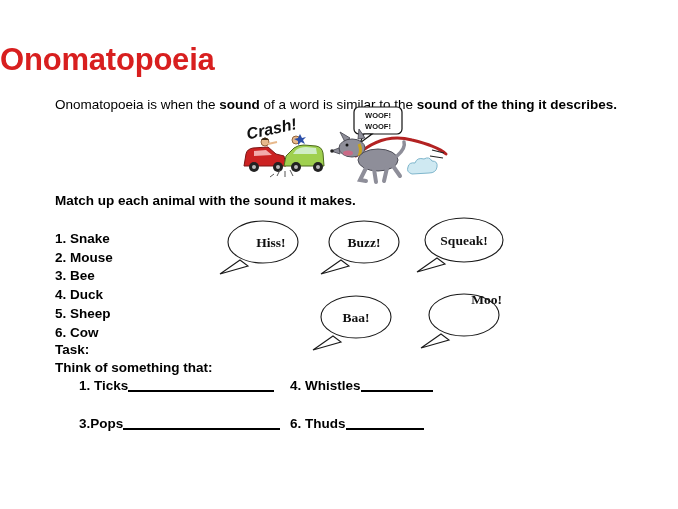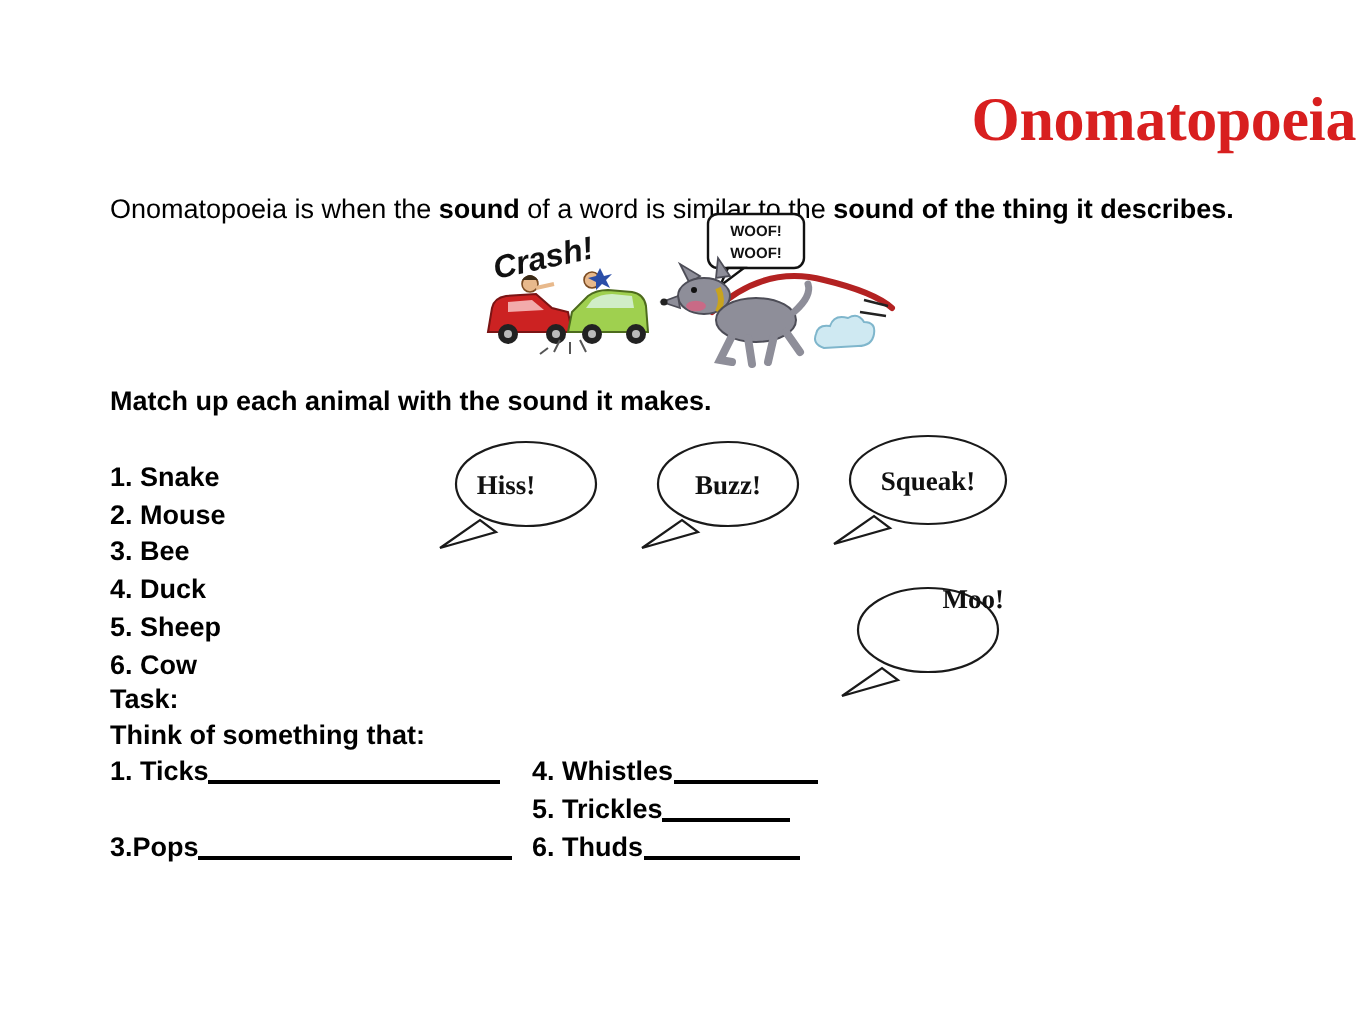--- a/index.html
+++ b/index.html
@@ -16,22 +16,22 @@
     font-family: "Liberation Sans", sans-serif;
     color: #000000;
   }
 
   
   #title {
     position: absolute;
     left: 0;
     top: 42px;
     width: 678px;
-    text-align: right;
-    font-family: Liberation Serif, serif;
+    text-align: left;
+    font-family: Liberation Sans, sans-serif;
     font-size: 31px;
     font-weight: bold;
     color: #d81f1f;
     letter-spacing: -0.2px;
   }
 
   
   #definition {
     position: absolute;
     left: 55px;
@@ -94,20 +94,21 @@
     left: 55px;
     top: 378px;
     width: 420px;
     font-size: 13.5px;
     font-weight: bold;
   }
   #blanks .brow {
     position: relative;
     height: 19px;
     white-space: nowrap;
+    margin-left: 24px;
   }
   #blanks .bcol-left {
     position: absolute;
     left: 0;
     top: 0;
     white-space: nowrap;
   }
   #blanks .bcol-right {
     position: absolute;
     left: 211px;
@@ -237,59 +238,65 @@
     <div class="row">4. Duck</div>
     <div class="row">5. Sheep</div>
     <div class="row">6. Cow</div>
   </div>
 
   <div class="bubble" style="left:214px; top:216px; width:92px; height:72px;">
     <svg width="92" height="72" viewBox="0 0 92 72" xmlns="http://www.w3.org/2000/svg">
       <path d="M6 58 L26 44 L34 50 Z" fill="#ffffff" stroke="#1a1a1a" stroke-width="1.1"></path>
       <ellipse cx="49" cy="26" rx="35" ry="21" fill="#ffffff" stroke="#1a1a1a" stroke-width="1.1"></ellipse>
     </svg>
-    <div class="bubble-text" style="top:19px; left:1px; width:76px;font-family:Liberation Serif, serif;">Hiss!</div>
+    <div class="bubble-text" style="top:19px; left:19px; width:76px;font-family:Liberation Serif, serif;">Hiss!</div>
   </div>
 
   <div class="bubble" style="left:315px; top:216px; width:92px; height:72px;">
     <svg width="92" height="72" viewBox="0 0 92 72" xmlns="http://www.w3.org/2000/svg">
       <path d="M6 58 L26 44 L34 50 Z" fill="#ffffff" stroke="#1a1a1a" stroke-width="1.1"></path>
       <ellipse cx="49" cy="26" rx="35" ry="21" fill="#ffffff" stroke="#1a1a1a" stroke-width="1.1"></ellipse>
     </svg>
     <div class="bubble-text" style="top:19px; left:11px; width:76px;">Buzz!</div>
   </div>
 
   <div class="bubble" style="left:411px; top:214px; width:100px; height:74px;">
     <svg width="100" height="74" viewBox="0 0 100 74" xmlns="http://www.w3.org/2000/svg">
       <path d="M6 58 L26 44 L34 50 Z" fill="#ffffff" stroke="#1a1a1a" stroke-width="1.1"></path>
       <ellipse cx="53" cy="26" rx="39" ry="22" fill="#ffffff" stroke="#1a1a1a" stroke-width="1.1"></ellipse>
     </svg>
     <div class="bubble-text" style="top:19px; left:12px; width:82px;">Squeak!</div>
   </div>
 
 
+  <div class="bubble" style="left:307px; top:290px; width:92px; height:74px;">
+    <svg width="92" height="74" viewBox="0 0 92 74" xmlns="http://www.w3.org/2000/svg">
+      <path d="M6 60 L26 46 L34 52 Z" fill="#ffffff" stroke="#1a1a1a" stroke-width="1.1"></path>
+      <ellipse cx="49" cy="27" rx="35" ry="21" fill="#ffffff" stroke="#1a1a1a" stroke-width="1.1"></ellipse>
+    </svg>
+    <div class="bubble-text" style="top:20px; left:11px; width:76px;">Baa!</div>
+  </div>
 
   <div class="bubble" style="left:415px; top:288px; width:92px; height:74px;">
     <svg width="92" height="74" viewBox="0 0 92 74" xmlns="http://www.w3.org/2000/svg">
       <path d="M6 60 L26 46 L34 52 Z" fill="#ffffff" stroke="#1a1a1a" stroke-width="1.1"></path>
       <ellipse cx="49" cy="27" rx="35" ry="21" fill="#ffffff" stroke="#1a1a1a" stroke-width="1.1"></ellipse>
     </svg>
     <div class="bubble-text" style="top:4px; left:11px; width:76px;text-align:right;">Moo!</div>
   </div>
 
   <div id="task-heading">Task:</div>
   <div id="task-sub">Think of something that:</div>
 
   <div id="blanks">
     <div class="brow">
       <span class="bcol-left"><span>1. Ticks</span><span class="blank-line" style="width:146px;"></span></span>
       <span class="bcol-right"><span>4. Whistles</span><span class="blank-line" style="width:72px;"></span></span>
     </div>
     <div class="brow">
-      <span class="bcol-right"><span>5. Trickles</span><span class="blank-line" style="width:64px;"></span></span>
     </div>
     <div class="brow">
       <span class="bcol-left"><span>3.Pops</span><span class="blank-line" style="width:157px;"></span></span>
       <span class="bcol-right"><span>6. Thuds</span><span class="blank-line" style="width:78px;"></span></span>
     </div>
   </div>
 
 </div>
 
 </body></html>

